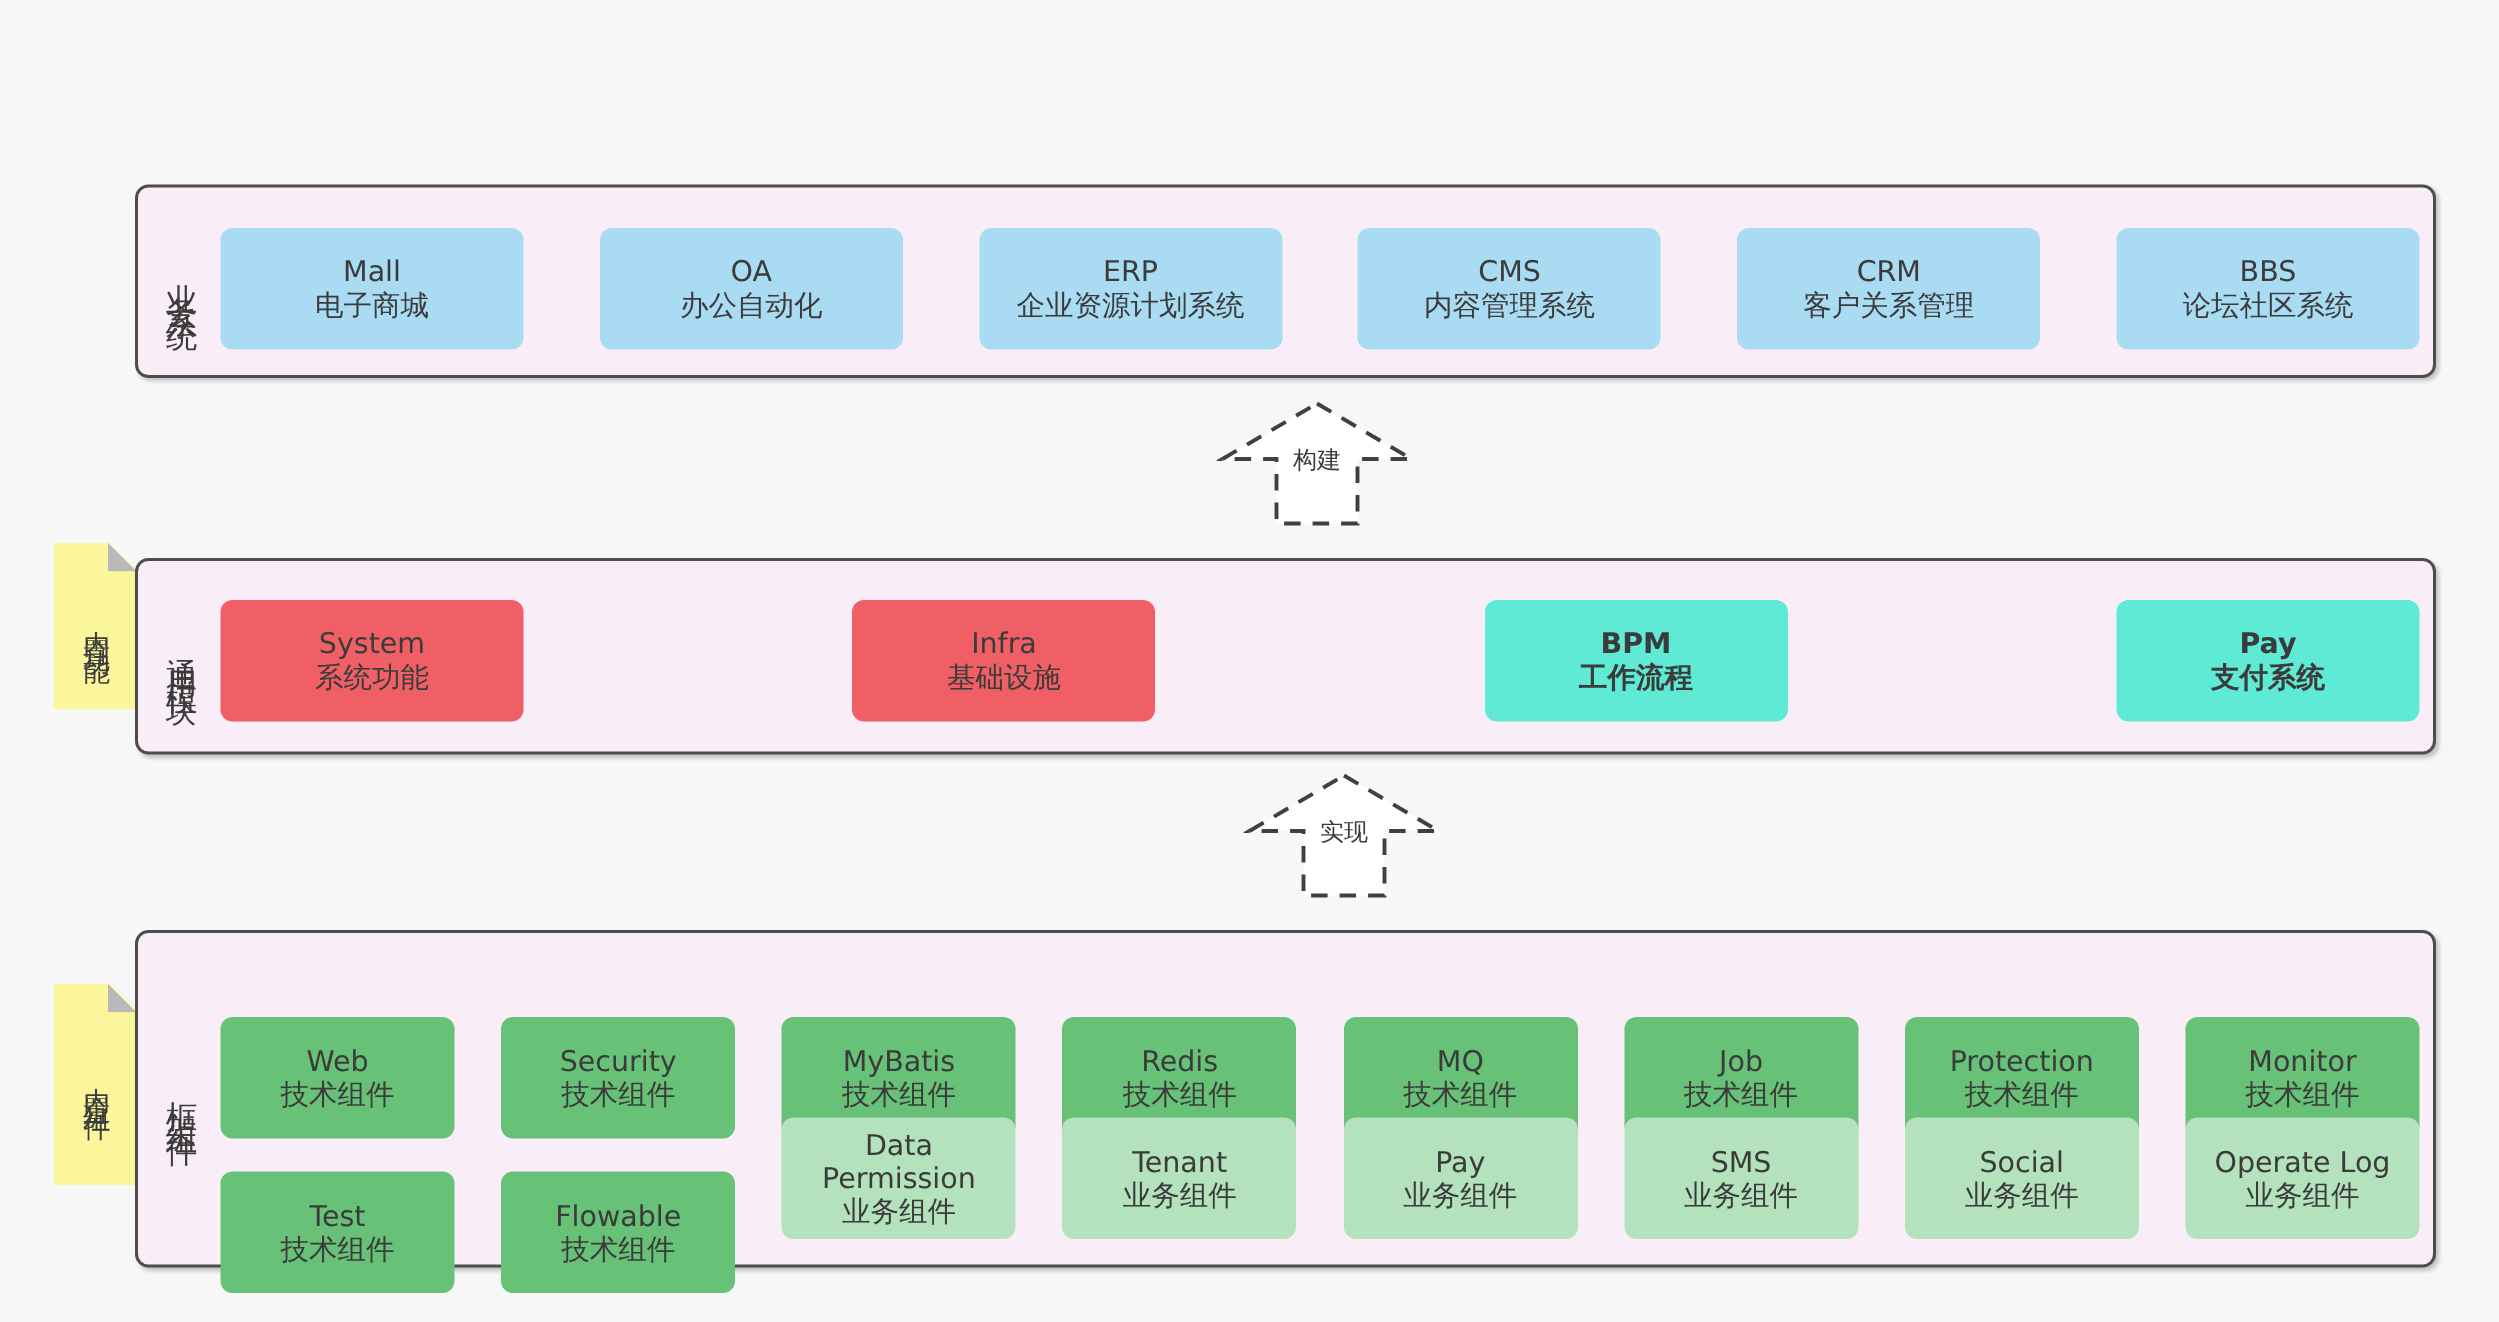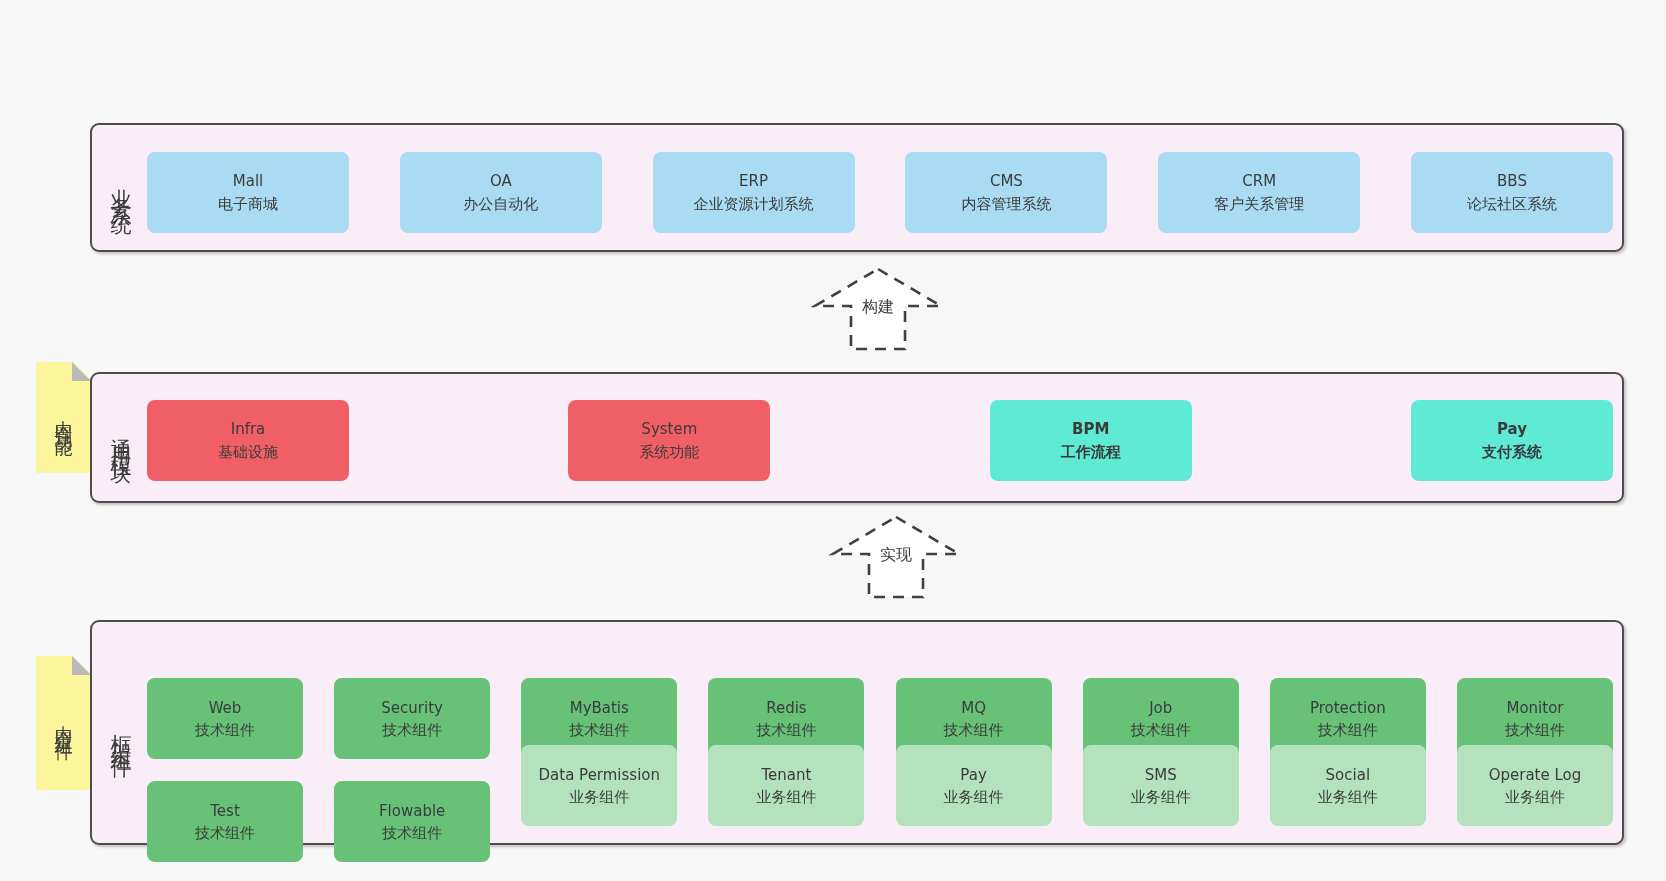--- a/index.html
+++ b/index.html
@@ -50,21 +50,21 @@
   .band-3 .row-2 { top:123px; }
 
   .node {
     height:81px;
     border-radius:8px;
     display:flex;
     flex-direction:column;
     align-items:center;
     justify-content:center;
     text-align:center;
-    font-size:15px;
+    font-size:19px;
     line-height:23px;
     padding:2px 6px;
   }
   .node-wide { width:202px; }
   .node-sm { width:156px; line-height:22px; }
   .blue       { background:#a9dbf2; }
   .red        { background:#f15f66; }
   .pink       { background:#5eead4;font-weight:bold; }
   .green      { background:#67c278;margin-top:36px; }
   .lightgreen { background:#b3e2bc; }
@@ -157,26 +157,26 @@
 
 <div class="sticky sticky-1">
   <span class="fold"></span>
   <span class="sticky-text">内置功能</span>
 </div>
 
 <section class="band band-2">
   <div class="band-label">通用模块</div>
   <div class="row">
     <div class="node node-wide red">
+      <span>System</span>
+      <span>系统功能</span>
+    </div>
+    <div class="node node-wide red">
       <span>Infra</span>
       <span>基础设施</span>
-    </div>
-    <div class="node node-wide red">
-      <span>System</span>
-      <span>系统功能</span>
     </div>
     <div class="node node-wide pink">
       <span>BPM</span>
       <span>工作流程</span>
     </div>
     <div class="node node-wide pink">
       <span>Pay</span>
       <span>支付系统</span>
     </div>
   </div>

